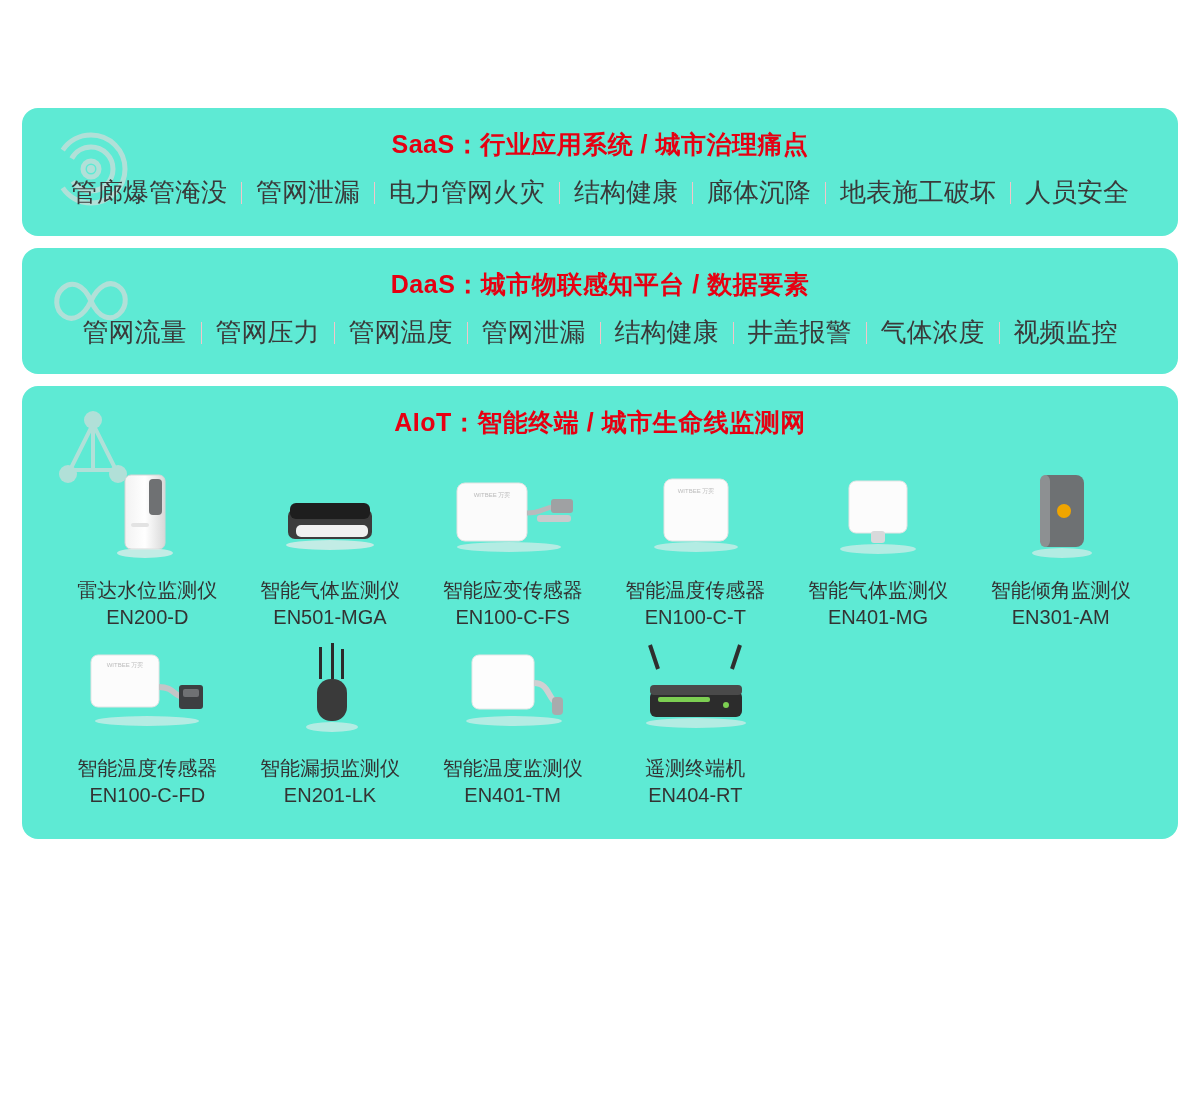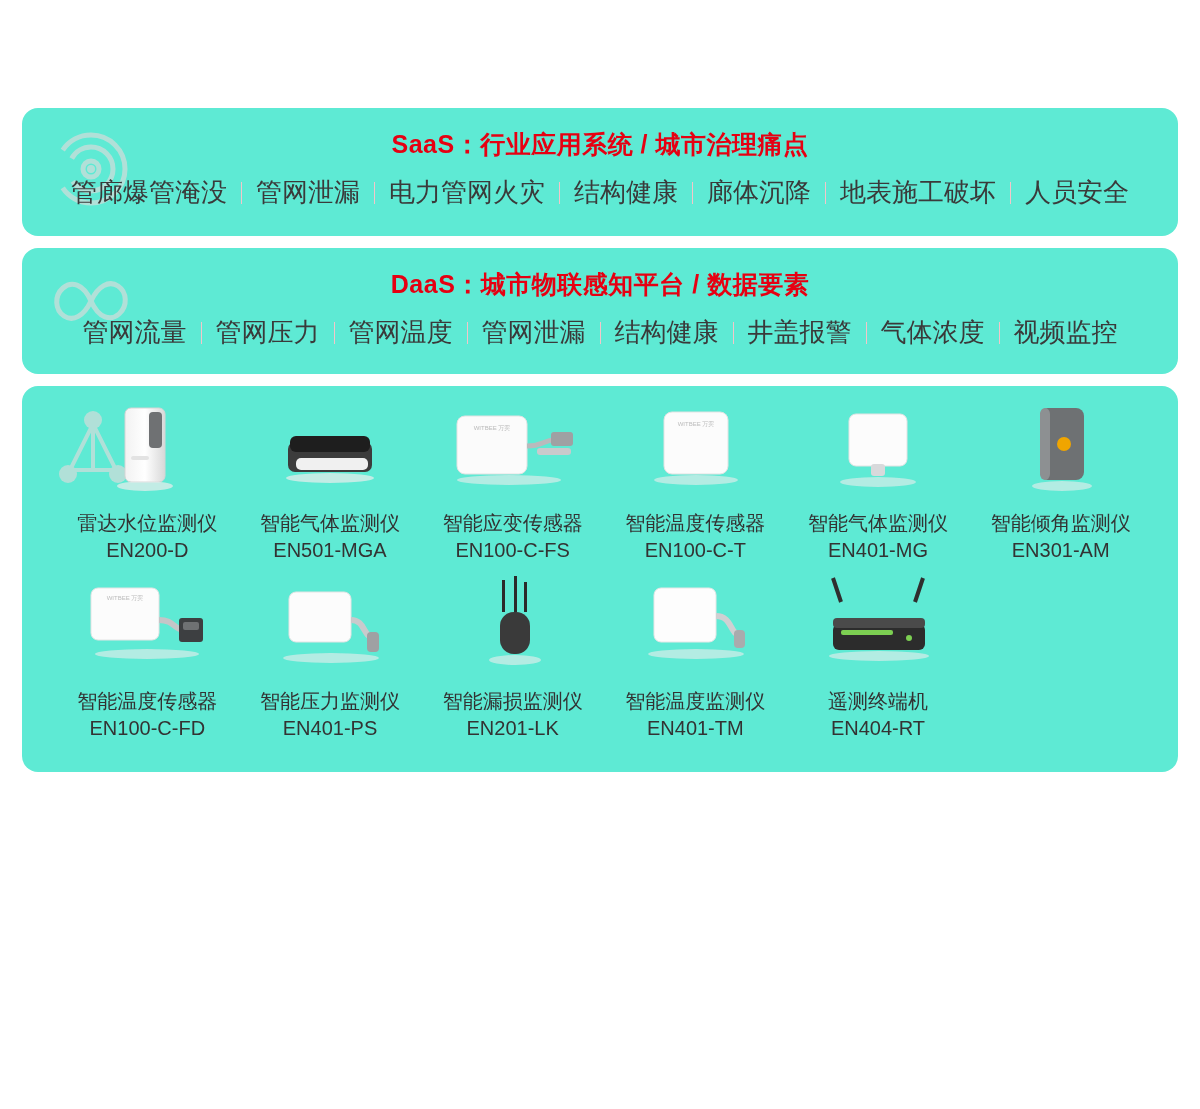--- a/index.html
+++ b/index.html
@@ -194,20 +194,23 @@
     <div class="watermark">
       <svg width="90" height="90" viewBox="0 0 90 90">
         <g stroke="#f6d9dc" stroke-width="4" fill="none">
           <path d="M45 20 L22 66 L68 66 Z"></path>
           <path d="M45 20 L45 66"></path>
         </g>
         <circle cx="45" cy="16" r="9" fill="#f6d9dc"></circle>
         <circle cx="20" cy="70" r="9" fill="#f6d9dc"></circle>
         <circle cx="70" cy="70" r="9" fill="#f6d9dc"></circle>
       </svg>
+    </div>
+    <div class="layer-title">
+      <span class="prefix">AIoT：</span><span>智能终端 / 城市生命线监测网</span>
     </div>
 
     <div class="device-grid">
 
       <div class="device">
         <div class="device-art">
           <svg width="120" height="104" viewBox="0 0 120 104">
             <defs>
               <linearGradient id="g1" x1="0" y1="0" x2="1" y2="0">
                 <stop offset="0" stop-color="#f2f2f2"></stop>
@@ -299,32 +302,20 @@
             <path d="M92 46 C108 46 106 56 118 56" stroke="#c4c5c7" stroke-width="6" fill="none"></path>
             <rect x="112" y="44" width="24" height="24" rx="3" fill="#3d3f41"></rect>
             <rect x="116" y="48" width="16" height="8" rx="2" fill="#6f7173"></rect>
             <ellipse cx="80" cy="80" rx="52" ry="5" fill="#ededed" opacity="0.6"></ellipse>
           </svg>
         </div>
         <div class="device-name">智能温度传感器</div>
         <div class="device-model">EN100-C-FD</div>
       </div>
 
-      <div class="device">
-        <div class="device-art">
-          <svg width="150" height="104" viewBox="0 0 150 104">
-            <rect x="34" y="18" width="62" height="50" rx="7" fill="#fcfcfc" stroke="#e4e4e4"></rect>
-            <path d="M96 46 C110 46 108 62 118 64" stroke="#c9cacc" stroke-width="6" fill="none"></path>
-            <rect x="112" y="58" width="12" height="20" rx="4" fill="#9fa1a3"></rect>
-            <ellipse cx="76" cy="84" rx="48" ry="5" fill="#ededed" opacity="0.6"></ellipse>
-          </svg>
-        </div>
-        <div class="device-name">智能压力监测仪</div>
-        <div class="device-model">EN401-PS</div>
-      </div>
 
       <div class="device">
         <div class="device-art">
           <svg width="110" height="104" viewBox="0 0 110 104">
             <rect x="44" y="6" width="3" height="32" fill="#2b2b2b"></rect>
             <rect x="56" y="2" width="3" height="36" fill="#2b2b2b"></rect>
             <rect x="66" y="8" width="3" height="30" fill="#2b2b2b"></rect>
             <rect x="42" y="38" width="30" height="42" rx="14" fill="#3a3a3a"></rect>
             <ellipse cx="57" cy="86" rx="26" ry="5" fill="#ededed" opacity="0.6"></ellipse>
           </svg>

